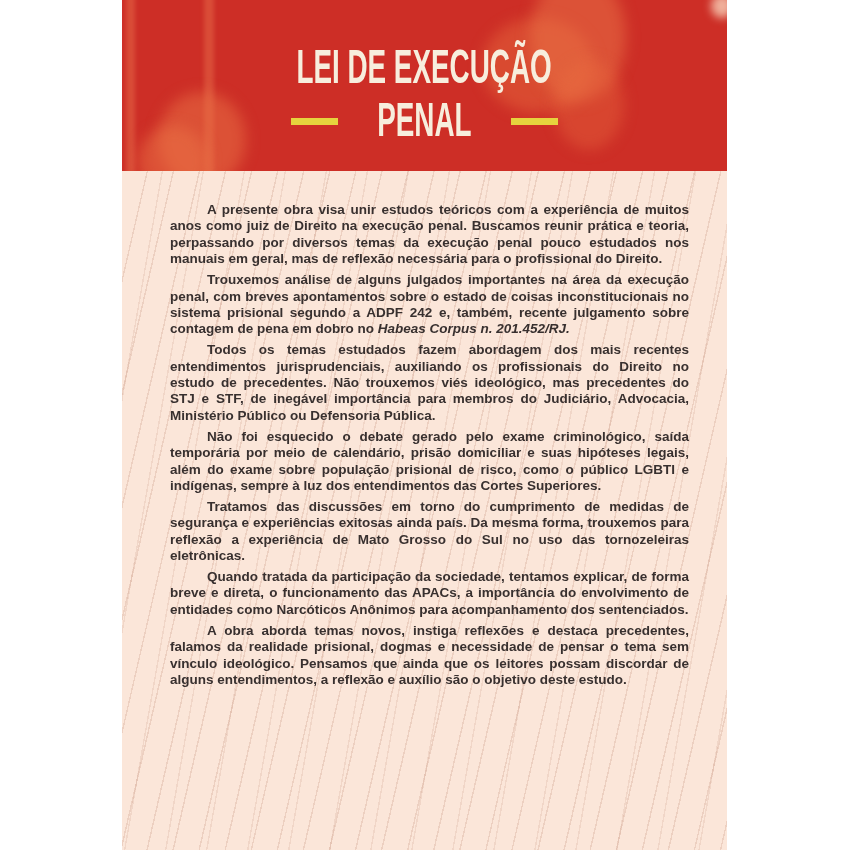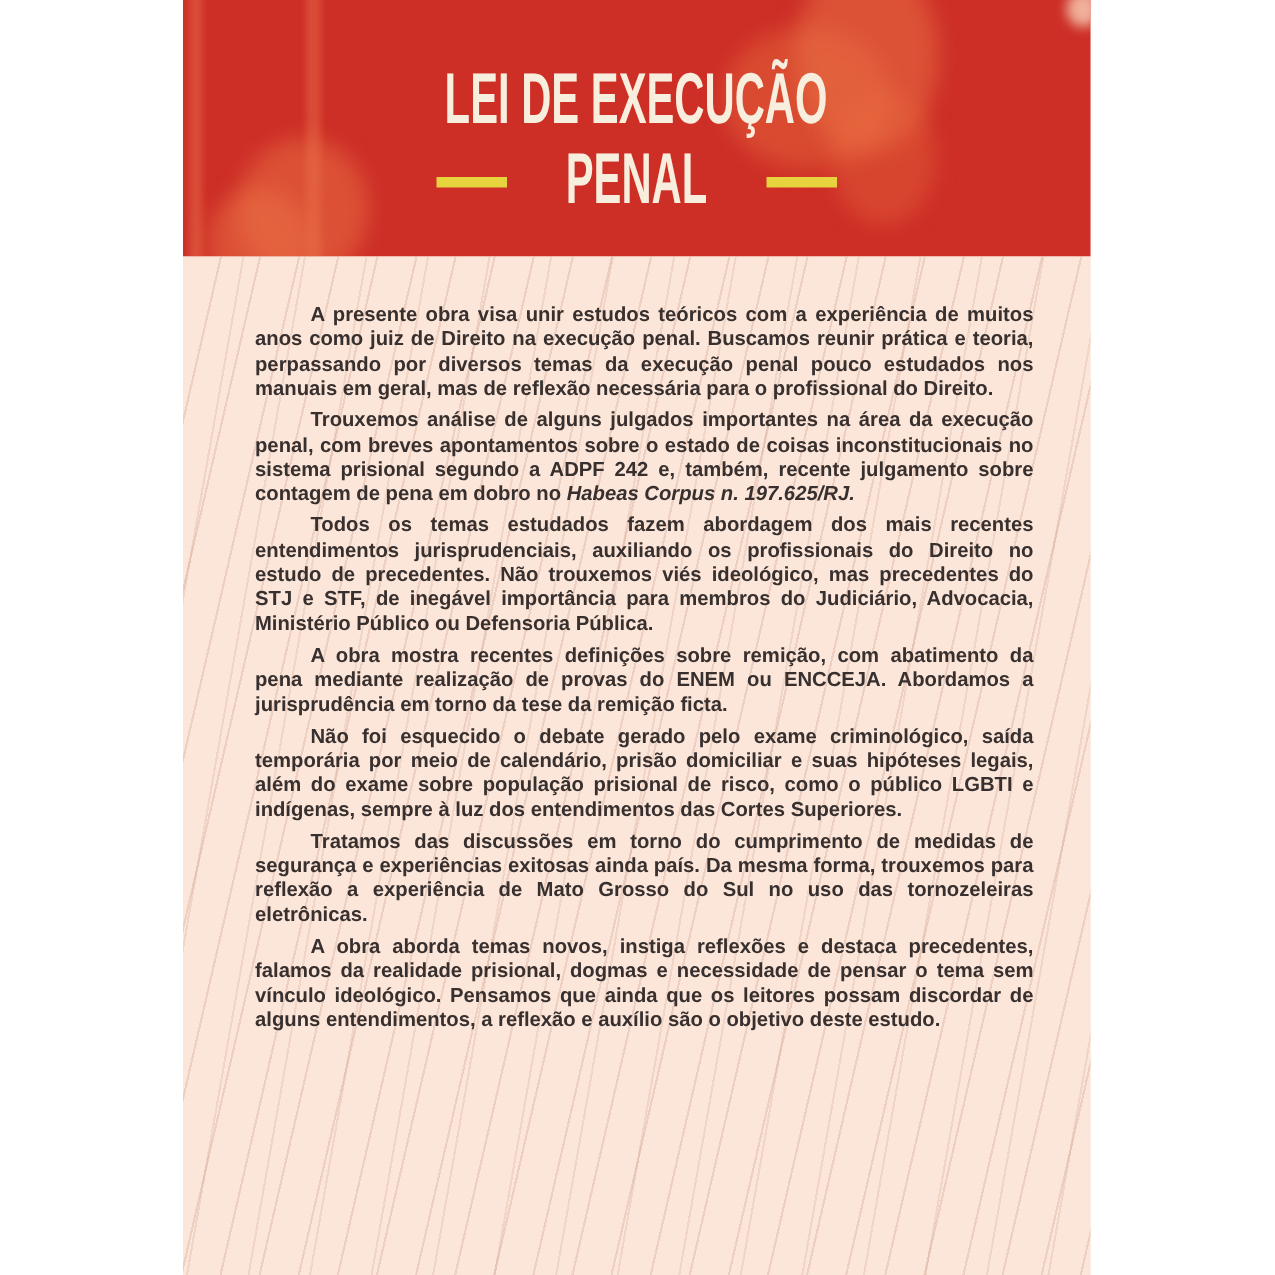--- a/index.html
+++ b/index.html
@@ -71,23 +71,23 @@
           <span class="dash"></span>
           <span class="t2">PENAL</span>
           <span class="dash"></span>
         </div>
       </div>
     </div>
 
     <div class="bodyarea">
       <div class="text-block">
         <p><span>A presente obra visa unir estudos teóricos com a experiência de muitos anos como juiz de Direito na execução penal. Buscamos reunir prática e teoria, perpassando por diversos temas da execução penal pouco estudados nos manuais em geral, mas de reflexão necessária para o profissional do Direito.</span><i></i></p>
-        <p><span>Trouxemos análise de alguns julgados importantes na área da execução penal, com breves apontamentos sobre o estado de coisas inconstitucionais no sistema prisional segundo a ADPF 242 e, também, recente julgamento sobre contagem de pena em dobro no </span><i>Habeas Corpus n. 197.625/RJ.</i></p>
+        <p><span>Trouxemos análise de alguns julgados importantes na área da execução penal, com breves apontamentos sobre o estado de coisas inconstitucionais no sistema prisional segundo a ADPF 242 e, também, recente julgamento sobre contagem de pena em dobro no </span><i>Habeas Corpus n. 201.452/RJ.</i></p>
         <p><span>Todos os temas estudados fazem abordagem dos mais recentes entendimentos jurisprudenciais, auxiliando os profissionais do Direito no estudo de precedentes. Não trouxemos viés ideológico, mas precedentes do STJ e STF, de inegável importância para membros do Judiciário, Advocacia, Ministério Público ou Defensoria Pública.</span><i></i></p>
-        <p><span>A obra mostra recentes definições sobre remição, com abatimento da pena mediante realização de provas do ENEM ou ENCCEJA. Abordamos a jurisprudência em torno da tese da remição ficta.</span><i></i></p>
         <p><span>Não foi esquecido o debate gerado pelo exame criminológico, saída temporária por meio de calendário, prisão domiciliar e suas hipóteses legais, além do exame sobre população prisional de risco, como o público LGBTI e indígenas, sempre à luz dos entendimentos das Cortes Superiores.</span><i></i></p>
         <p><span>Tratamos das discussões em torno do cumprimento de medidas de segurança e experiências exitosas ainda país. Da mesma forma, trouxemos para reflexão a experiência de Mato Grosso do Sul no uso das tornozeleiras eletrônicas.</span><i></i></p>
+        <p><span>Quando tratada da participação da sociedade, tentamos explicar, de forma breve e direta, o funcionamento das APACs, a importância do envolvimento de entidades como Narcóticos Anônimos para acompanhamento dos sentenciados.</span><i></i></p>
         <p><span>A obra aborda temas novos, instiga reflexões e destaca precedentes, falamos da realidade prisional, dogmas e necessidade de pensar o tema sem vínculo ideológico. Pensamos que ainda que os leitores possam discordar de alguns entendimentos, a reflexão e auxílio são o objetivo deste estudo.</span><i></i></p>
       </div>
 
     </div>
   </div>
 </div>
 
 </body></html>

